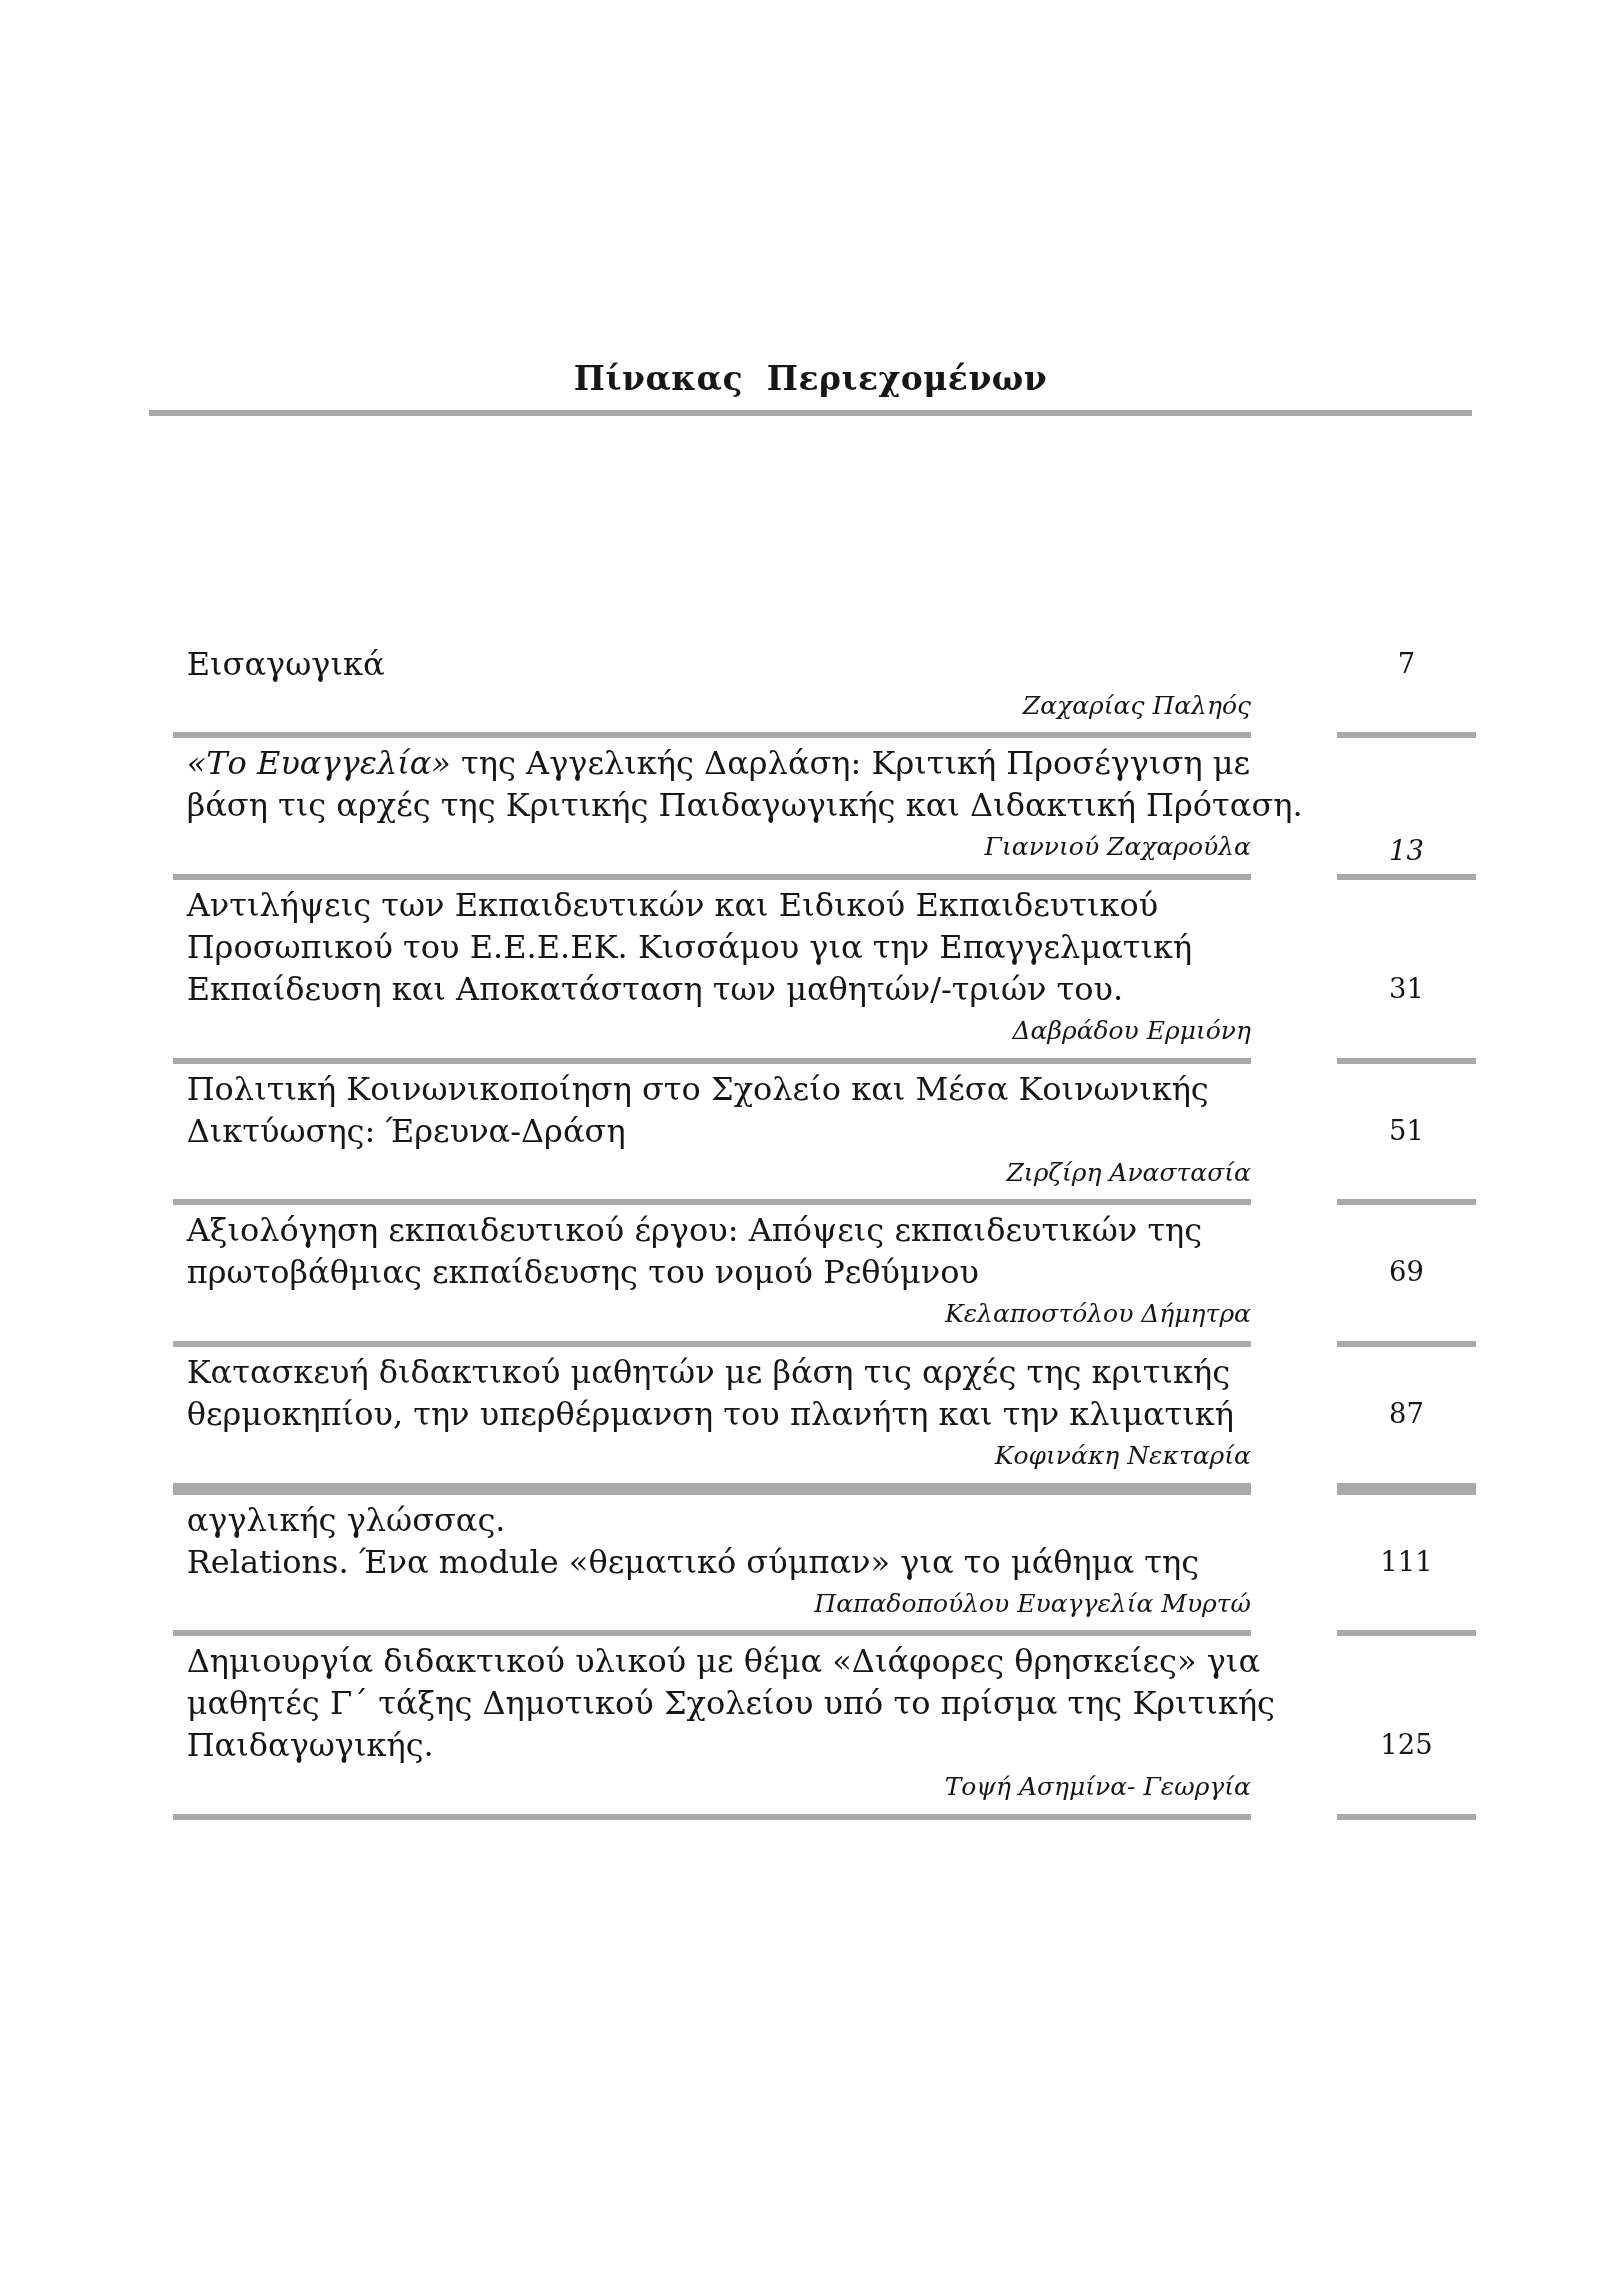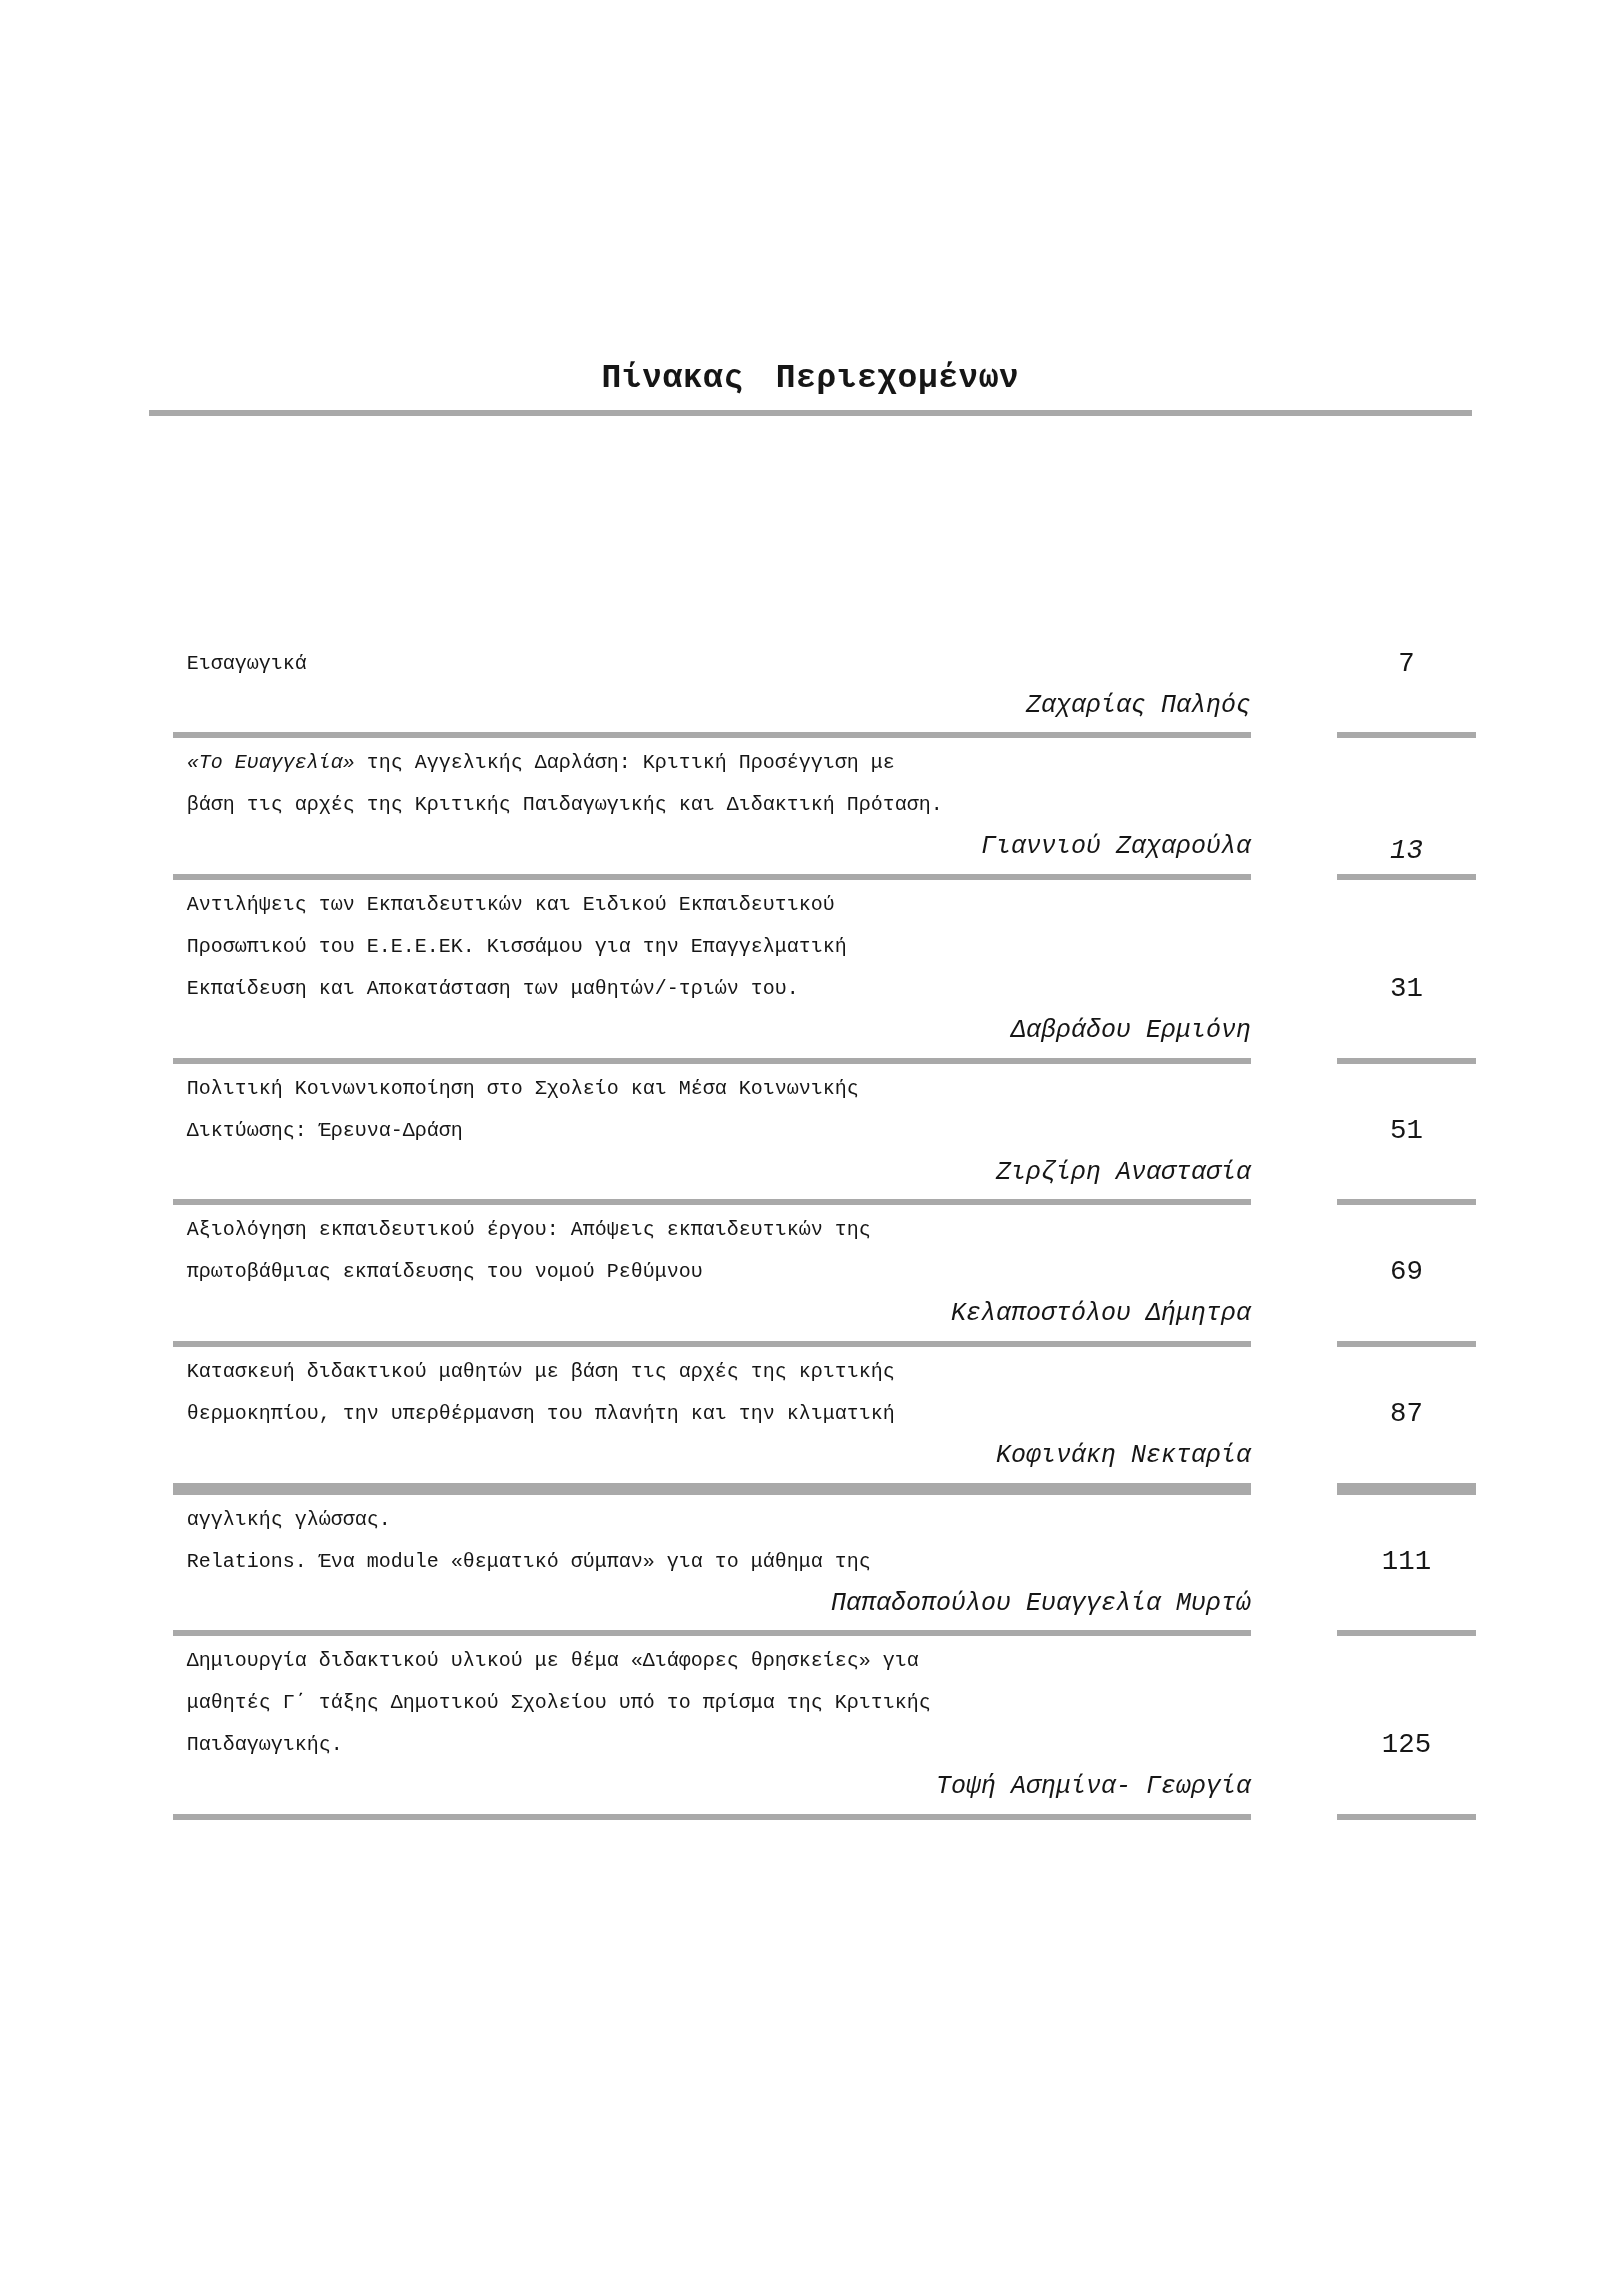--- a/index.html
+++ b/index.html
@@ -3,34 +3,34 @@
 <meta charset="utf-8">
 <style>
   :root { --rule:#a9a9a9; --text:#161616; --bg:#ffffff; }
   * { box-sizing: border-box; }
   html,body { margin:0; padding:0; }
   body {
     width:1621px; height:2293px; overflow:hidden;
     background:var(--bg); color:var(--text);
     font-family:"DejaVu Serif","Liberation Serif",serif;
   }
-  .doc { padding-top:357px;font-family:Liberation Mono, monospace; }
+  .doc { padding-top:357px; }
   .doc-title {
     margin:0; text-align:center;
     font-size:33px; font-weight:bold; line-height:43px;
     word-spacing:11.8px; letter-spacing:0.5px;
   }
   .title-rule {
     margin-left:149px; margin-top:9.8px;
     width:1323px; height:5.9px; background:var(--rule);
   }
   .toc { margin-top:223px; margin-left:173px; width:1308px; }
   .entry { display:grid; grid-template-columns:1078px 82px 147px; padding:3.9px 0 5.9px 0; }
   .entry-main { grid-column:1; padding-left:13.7px; }
-  .tline { font-size:20px; line-height:42px; white-space:nowrap; }
+  .tline { font-size:32px; line-height:42px; white-space:nowrap; }
   .tline .it { font-style:italic; }
   .author {
     font-style:italic; text-align:right;
     font-size:25px; line-height:42px;
   }
   .pagecol {
     grid-column:3;
     display:flex; flex-direction:column;
     justify-content:flex-end; align-items:center;
   }

